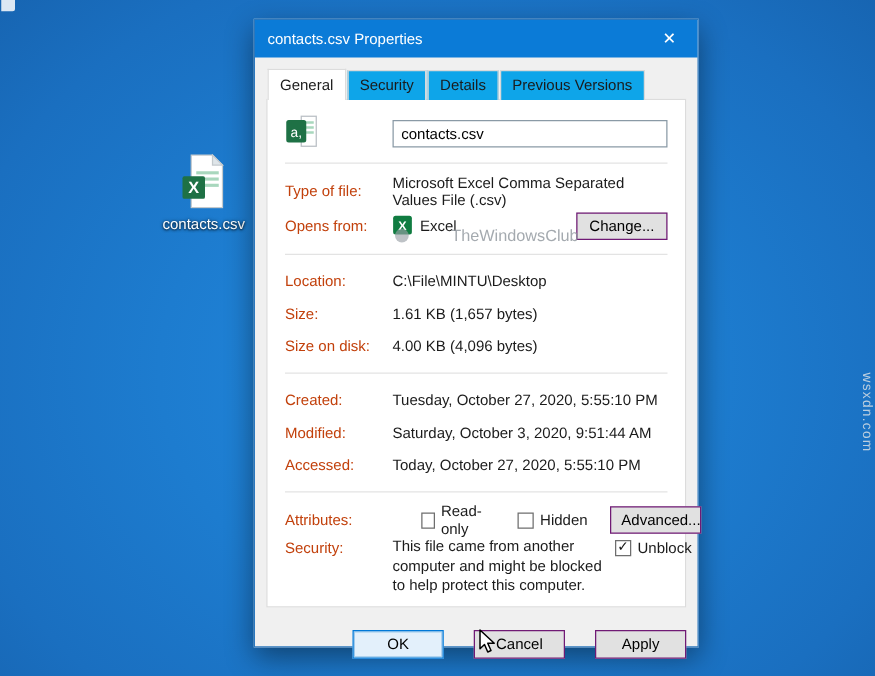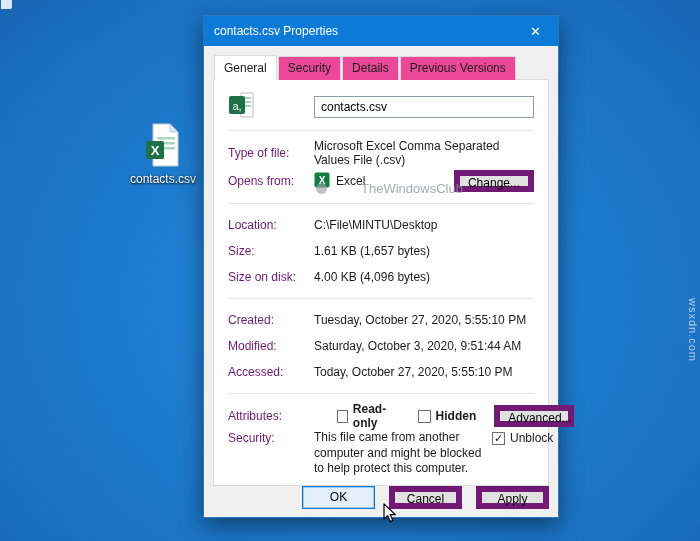--- a/index.html
+++ b/index.html
@@ -26,57 +26,57 @@
     background:#f0f0f0; border:1px solid #2b77bd; box-shadow:0 8px 22px rgba(0,0,0,.45);
     display:flex; flex-direction:column; }
 
   .titlebar { height:30px; background:#0b7bd7; color:#fff; display:flex; align-items:center;
     padding-left:10px; flex:0 0 30px;justify-content:flex-end; }
   .titlebar .title { font-size:12px; }
   .titlebar .close { margin-left:auto; width:45px; height:30px; display:flex; align-items:center;
     justify-content:center; font-size:13px; cursor:default; }
 
   .tabstrip { display:flex; align-items:flex-end; padding:24px 0 0 10px; height:33px; flex:0 0 33px; position:relative; z-index:2; }
-  .tab { padding:4px 9px 5px; border:1px solid #d9d9d9; border-bottom:none; background:#ec4899;
+  .tab { padding:4px 9px 5px; border:1px solid #d9d9d9; border-bottom:none; background:#0ea5e9;
     margin-right:1px; font-size:12px; position:relative; top:1px; cursor:default; }
   .tab.active { background:#fff; border-color:#dcdcdc; padding-top:5px; top:1px; z-index:3; }
 
   .page { flex:1 1 auto; margin:0 9px; background:#fff; border:1px solid #dcdcdc;
     padding:12px 14px 8px; position:relative; z-index:1; }
 
   .row { display:grid; grid-template-columns:76px 1fr; column-gap:10px; align-items:center; min-height:24px; }
-  .row .lab { color:#701a75; }
+  .row .lab { color:#c2410c; }
   .row.info { min-height:26px; }
 
   .file-row { display:grid; grid-template-columns:76px 1fr; column-gap:10px; align-items:center; min-height:30px; }
   .file-row input { height:22px; border:1px solid #8a9aa6; padding:2px 6px; font-size:12px;
     font-family:"Liberation Sans","DejaVu Sans",sans-serif; width:100%; background:#fff; }
 
   .sep { border:none; border-top:1px solid #e3e3e3; margin:8px 0; }
 
   .val-flex { display:flex; align-items:center; }
   .opens-name { margin-left:6px; }
 
-  .btn { min-width:73px; height:22px; background:#e1e1e1; border:6px solid #701a75;
+  .btn { min-width:73px; height:22px; background:#e1e1e1; border:1px solid #701a75;
     font-size:12px; font-family:inherit; padding:0 8px; cursor:default; }
   .btn.in-row { margin-left:auto; }
 
-  .cb-wrap { display:flex; align-items:center; margin-right:18px;font-weight:bold; }
+  .cb-wrap { display:flex; align-items:center; margin-right:18px; }
   .cb { width:13px; height:13px; border:1px solid #6e6e6e; background:#fff; display:inline-flex;
     align-items:center; justify-content:center; font-size:11px; line-height:11px; color:#111; }
   .cb-lab { margin-left:5px; }
 
   .attr-row { margin-top:4px;gap:33px; }
   .sec-row { margin-top:0; align-items:flex-start; }
   .sec-row .lab { padding-top:1px; }
   .sec-text { width:178px; line-height:1.3; }
   .unblock-wrap { margin-left:auto; width:76px; display:flex; align-items:center; padding-top:1px; }
 
-  .footer { flex:0 0 41px; display:flex; align-items:flex-start; justify-content:flex-end;
-    gap:14px; padding:0 9px; }
+  .footer { flex:0 0 41px; display:flex; align-items:flex-end; justify-content:flex-end;
+    gap:24px; padding:0 9px; }
   .footer .btn { height:23px; }
   .btn.primary { background:#e3f0fb; border:1px solid #0078d7; box-shadow:inset 0 0 0 1px #9ec9ec; }
 
   
   .wm-center { position:absolute; left:316px; top:181px; z-index:10; display:flex; align-items:center;
     color:#8e959c; opacity:.8; font-size:13px; pointer-events:none;gap:30px; }
   .wm-center .wm-logo { width:11px; height:11px; border-radius:50%; background:#9aa1a8; margin-right:4px; opacity:.8; }
   .wm-side { position:absolute; right:1px; top:298px; writing-mode:vertical-rl; font-size:11px;
     color:rgba(215,222,228,.85); letter-spacing:1px; z-index:10; pointer-events:none; }
 

